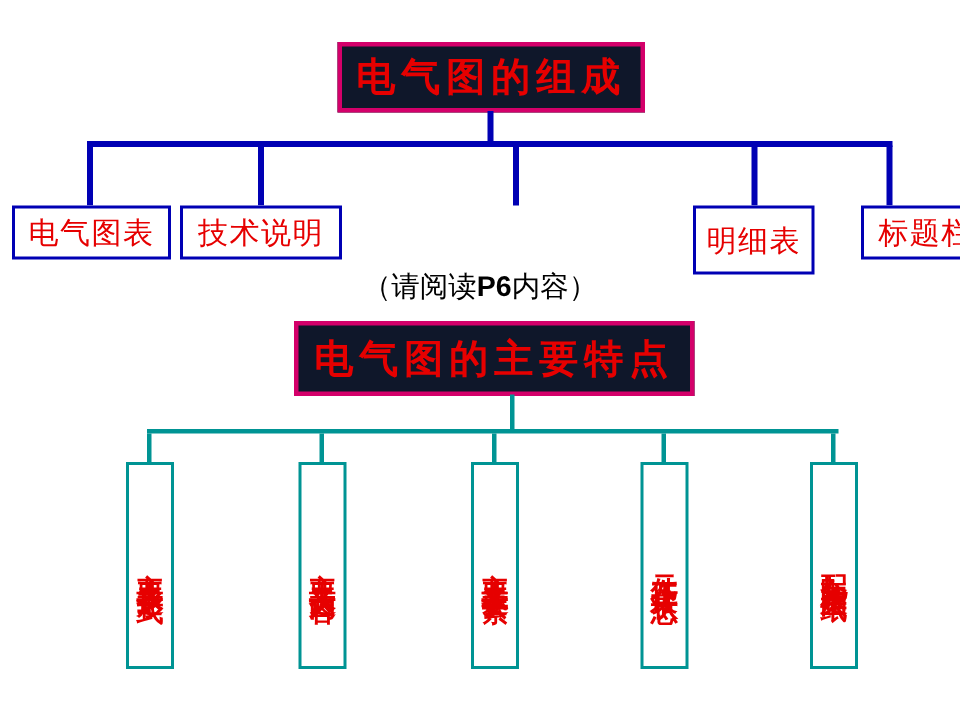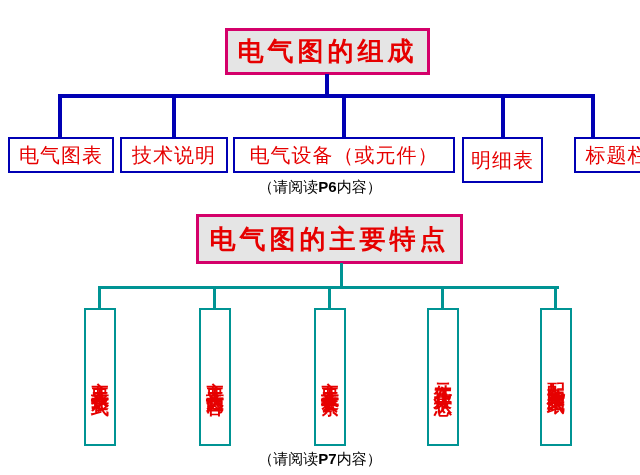--- a/index.html
+++ b/index.html
@@ -12,21 +12,21 @@
     position: relative;
     width: 640px;
     height: 475px;
     background: #ffffff;
     overflow: hidden;
   }
   .title-box {
     position: absolute;
     box-sizing: border-box;
     border: 3px solid var(--title-border, #d4006a);
-    background: #e5e5e5;
+    background: #0f172a;
     display: flex;
     align-items: center;
     justify-content: center;
     color: var(--text, #e60000);
     font-weight: bold;
     font-size: 26px;
     letter-spacing: 4px;
     white-space: nowrap;
   }
   .child-box {
@@ -63,21 +63,21 @@
   }
   .line { position: absolute; }
   .line.blue { background: var(--top-connector, #0000b4); }
   .line.teal { background: var(--bottom-connector, #009494); }
   .note {
     position: absolute;
     left: 0;
     width: 100%;
     text-align: center;
     color: var(--note-text, #000000);
-    font-size: 15px;
+    font-size: 19px;
   }
   .note b { font-weight: bold; }
 </style>
 </head>
 <body>
 
 <div class="canvas">
 
   <div class="title-box" style="left:225px; top:28px; width:205px; height:47px;">
     <span>电气图的组成</span>
@@ -89,23 +89,20 @@
   <div class="line blue" style="left:172px; top:97px; width:4px; height:40px;"></div>
   <div class="line blue" style="left:342px; top:97px; width:4px; height:40px;"></div>
   <div class="line blue" style="left:501px; top:97px; width:4px; height:40px;"></div>
   <div class="line blue" style="left:591px; top:97px; width:4px; height:40px;"></div>
 
   <div class="child-box" style="left:8px; top:137px; width:106px; height:36px;">
     <span>电气图表</span>
   </div>
   <div class="child-box" style="left:120px; top:137px; width:108px; height:36px;">
     <span>技术说明</span>
-  </div>
-  <div class="child-box" style="left:233px; top:137px; width:222px; height:36px;">
-    <span>电气设备（或元件）</span>
   </div>
   <div class="child-box" style="left:462px; top:137px; width:81px; height:46px;">
     <span>明细表</span>
   </div>
   <div class="child-box" style="left:574px; top:137px; width:86px; height:36px;">
     <span>标题栏</span>
   </div>
 
   <div class="note" style="top:178px;">
     <span>（请阅读</span><b>P6</b><span>内容）</span>
@@ -132,17 +129,14 @@
   <div class="vchild-box" style="left:314px; top:308px; width:32px; height:138px;">
     <span>主要表达要素</span>
   </div>
   <div class="vchild-box" style="left:427px; top:308px; width:32px; height:138px;">
     <span>元件正常状态</span>
   </div>
   <div class="vchild-box" style="left:540px; top:308px; width:32px; height:138px;">
     <span>配套相关图纸</span>
   </div>
 
-  <div class="note" style="top:450px;">
-    <span>（请阅读</span><b>P7</b><span>内容）</span>
-  </div>
 
 </div>
 
 </body></html>

